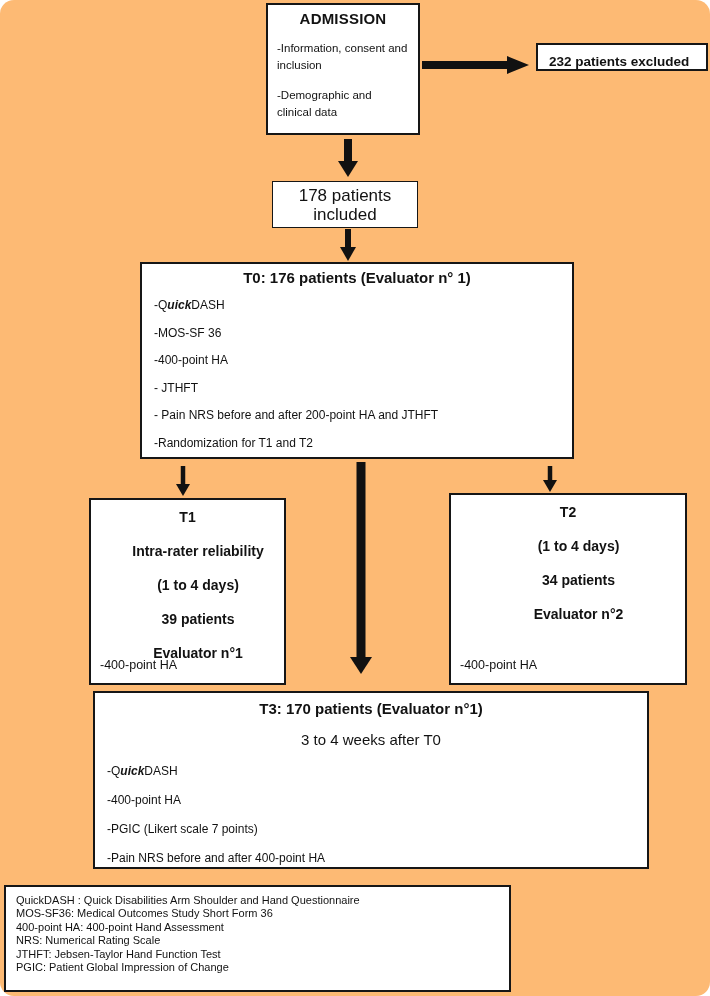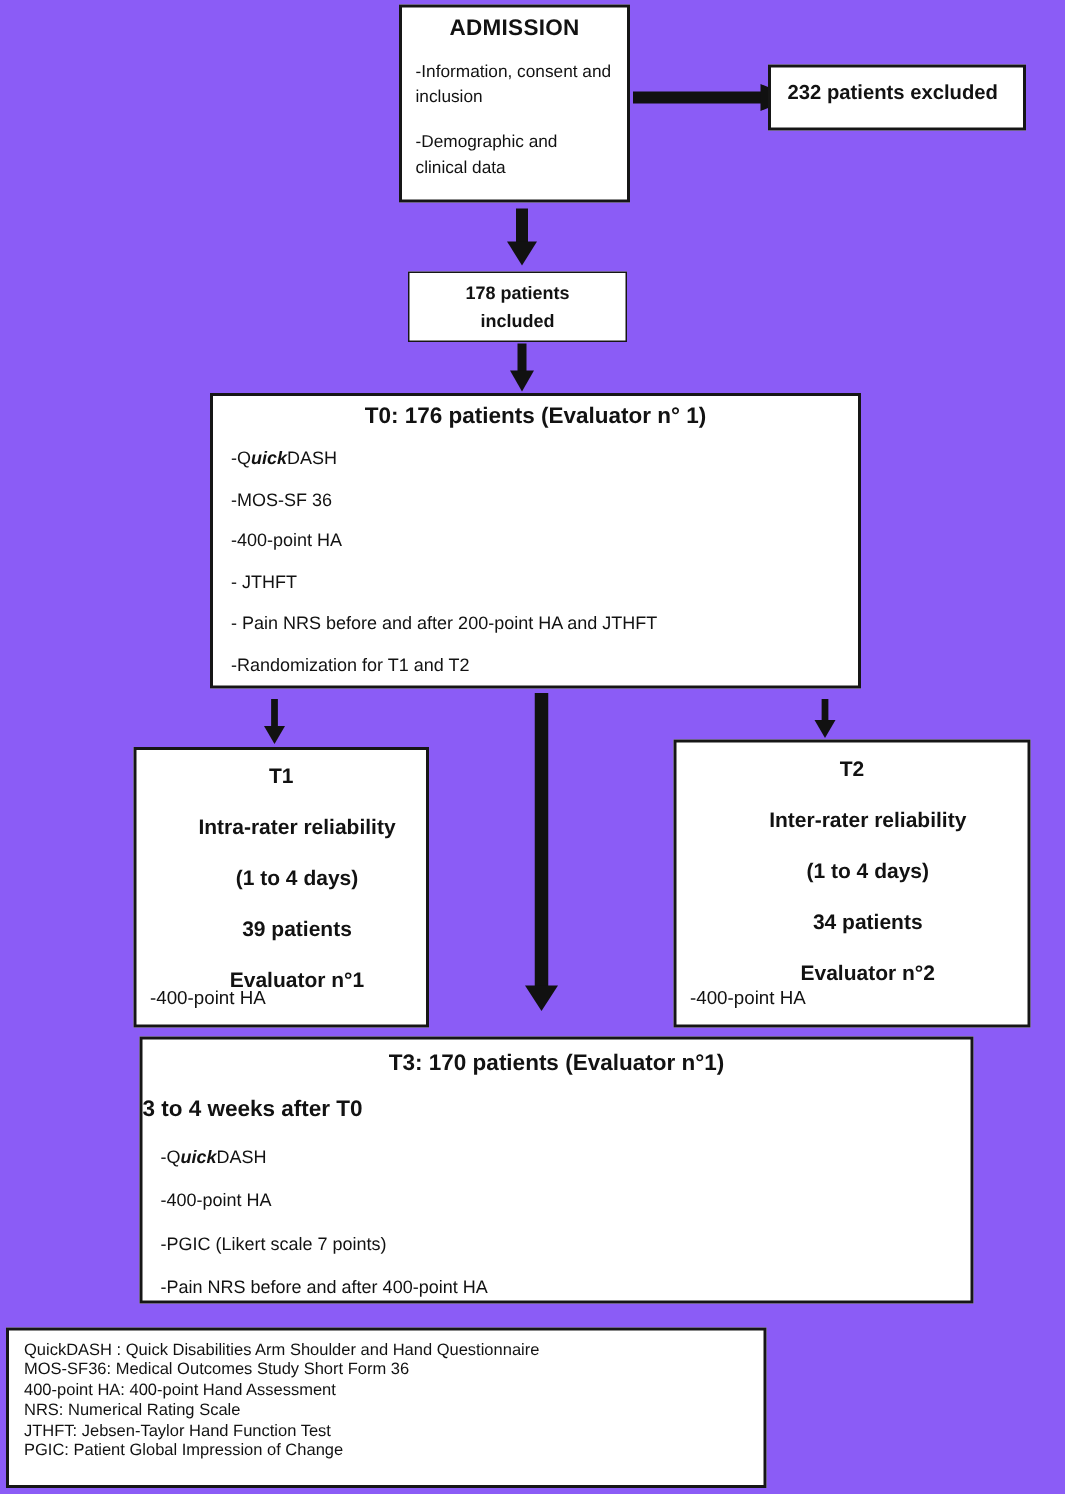--- a/index.html
+++ b/index.html
@@ -1,54 +1,55 @@
 <!DOCTYPE html>
 <html><head>
 <meta charset="utf-8">
 <style>
   html,body { margin:0; padding:0; background:#ffffff; }
   .canvas {
-    position:relative; width:710px; height:996px; background:#8b5cf6;
+    position:relative; width:710px; height:996px; background:#fdba74;
     font-family:"Liberation Sans", sans-serif; color:#121212;
     overflow:hidden;
+    border-radius:14px;
   }
   .arrows { position:absolute; left:0; top:0; width:710px; height:996px; pointer-events:none; }
   .box { position:absolute; background:#ffffff; border:2px solid #161616; box-sizing:border-box; }
 
   
   .admission { left:266px; top:3px; width:154px; height:132px; padding:5px 9px 0 9px; }
   .admission .bt { font-size:15px; font-weight:bold; text-align:center; letter-spacing:.2px; }
   .admission p { font-size:11.5px; line-height:17px; margin:13px 0 0 0; }
 
   
-  .excluded { left:512px; top:43px; width:172px; height:44px; padding:9px 0 0 11px; }
+  .excluded { left:536px; top:43px; width:172px; height:28px; padding:9px 0 0 11px; }
   .excluded .bt { font-size:13.5px; font-weight:bold; }
 
   
   .included { left:272px; top:181px; width:146px; height:47px; border-width:1.5px;
               display:flex; flex-direction:column; justify-content:center; align-items:center; }
-  .included .ln { font-size:12px; font-weight:bold; line-height:19px;text-align:right; }
+  .included .ln { font-size:17px; font-weight:normal; line-height:19px;text-align:right; }
 
   
   .t0 { left:140px; top:262px; width:434px; height:197px; padding:5px 12px 0 12px; }
   .t0 .bt { font-size:15px; font-weight:bold; text-align:center; margin-bottom:13px; }
   .t0 .item { font-size:12px; line-height:12px; margin-bottom:15.5px; }
 
   
   .tcol { text-align:center; }
   .tcol .bt  { font-size:14px; font-weight:bold; margin-top:9px; }
   .tcol .ln  { font-size:14px; font-weight:bold; margin-top:18px;margin-left:21px; }
   .tcol .foot{ position:absolute; left:9px; bottom:11px; font-size:12.5px; font-weight:normal; text-align:left; }
   .t1 { left:89px;  top:498px; width:197px; height:187px; }
   .t2 { left:449px; top:493px; width:238px; height:192px; }
 
   
   .t3 { left:93px; top:691px; width:556px; height:178px; padding-top:7px; }
   .t3 .bt  { font-size:15px; font-weight:bold; text-align:center; }
-  .t3 .sub { font-size:15px; font-weight:bold; text-align:left; margin-top:14px; }
+  .t3 .sub { font-size:15px; font-weight:normal; text-align:center; margin-top:14px; }
   .t3 .item{ font-size:12px; line-height:12px; margin:17px 0 0 12px; }
 
   
   .legend { left:4px; top:885px; width:507px; height:107px; padding:7px 0 0 10px; }
   .legend .ln { font-size:11px; line-height:13.4px; }
 
   i { font-style:italic;font-weight:bold; }
 </style>
 </head>
 <body>
@@ -117,21 +118,20 @@
     <div class="bt">T1</div>
     <div class="ln">Intra-rater reliability</div>
     <div class="ln">(1 to 4 days)</div>
     <div class="ln">39 patients</div>
     <div class="ln">Evaluator n°1</div>
     <div class="foot">-400-point HA</div>
   </div>
 
   <div class="box t2 tcol">
     <div class="bt">T2</div>
-    <div class="ln">Inter-rater reliability</div>
     <div class="ln">(1 to 4 days)</div>
     <div class="ln">34 patients</div>
     <div class="ln">Evaluator n°2</div>
     <div class="foot">-400-point HA</div>
   </div>
 
   <div class="box t3">
     <div class="bt">T3: 170 patients (Evaluator n°1)</div>
     <div class="sub">3 to 4 weeks after T0</div>
     <div class="item"><span>-Q</span><i>uick</i><span>DASH</span></div>

